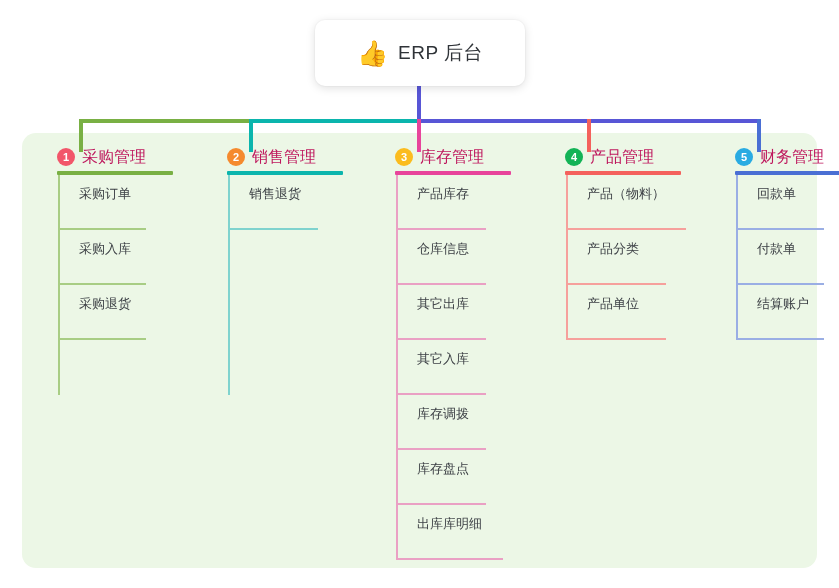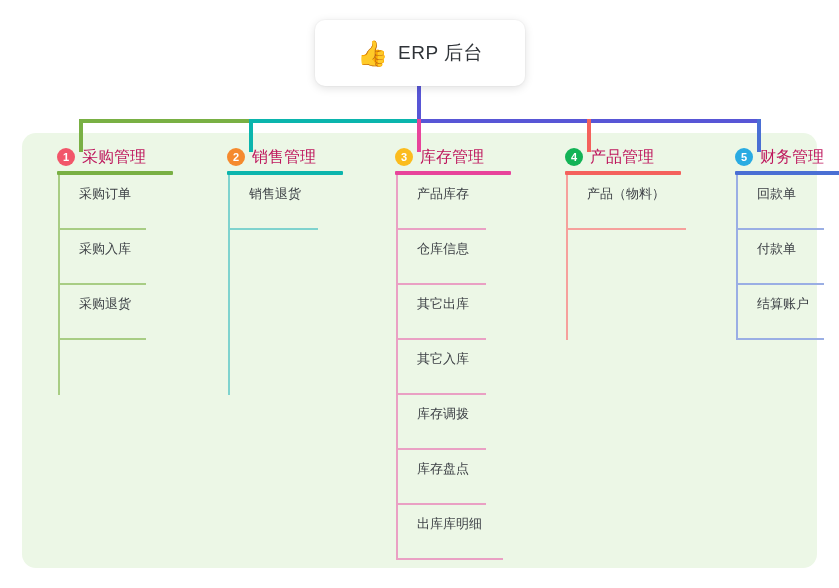--- a/index.html
+++ b/index.html
@@ -281,20 +281,28 @@
           <span class="badge" style="background: rgb(19, 179, 86);">4</span>
           <span class="col-title">产品管理</span>
         </div>
         <div class="col-underline" style="background: rgb(244, 97, 92);"></div>
         <div class="spine" style="background: rgb(246, 160, 156); height: 165px;"></div>
         <div class="items">
           <div class="item">
             <span class="item-label">产品（物料）</span>
             <div class="item-underline" style="background: rgb(246, 160, 156); width: 120px;"></div>
           </div>
+          <div class="item">
+            <span class="item-label">产品分类</span>
+            <div class="item-underline" style="background: rgb(246, 160, 156); width: 100px;"></div>
+          </div>
+          <div class="item">
+            <span class="item-label">产品单位</span>
+            <div class="item-underline" style="background: rgb(246, 160, 156); width: 100px;"></div>
+          </div>
         </div>
       </div>
       <div class="column col-4">
         <div class="col-head">
           <span class="badge" style="background: rgb(41, 171, 226);">5</span>
           <span class="col-title">财务管理</span>
         </div>
         <div class="col-underline" style="background: rgb(74, 111, 212);"></div>
         <div class="spine" style="background: rgb(154, 174, 228); height: 165px;"></div>
         <div class="items">

